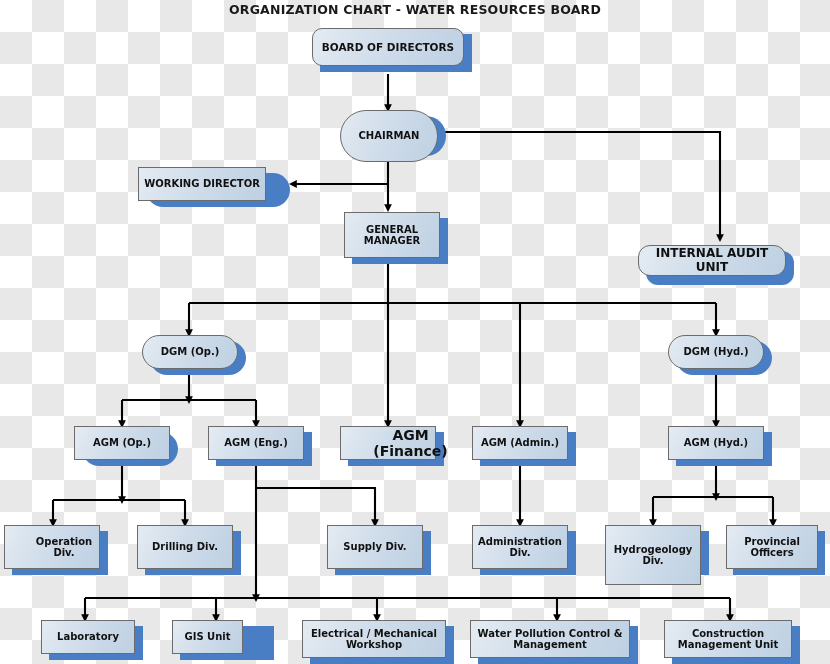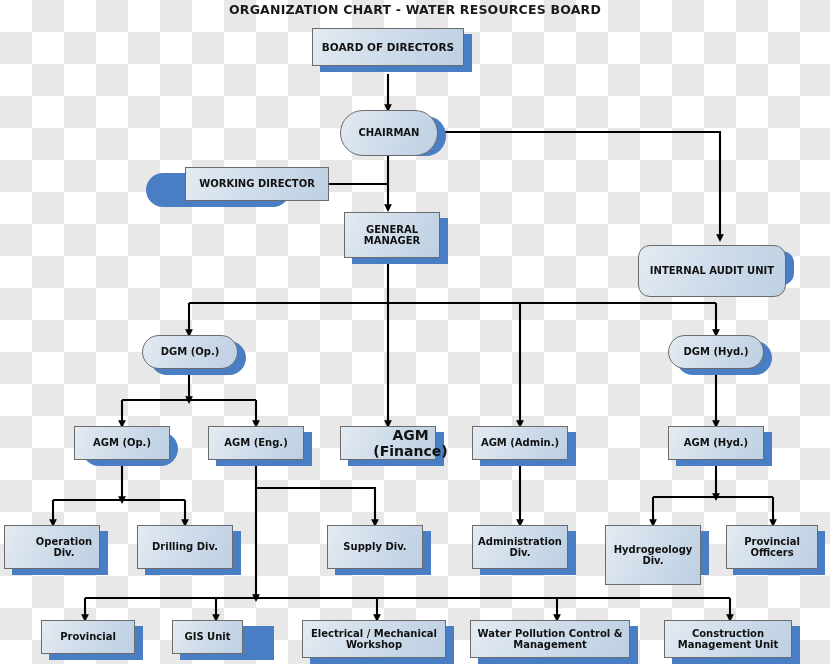--- a/index.html
+++ b/index.html
@@ -115,33 +115,33 @@
       <path d="M85,598 L730,598"></path>
       <path d="M85,598 L85,618" marker-end="url(#ah)"></path>
       <path d="M216,598 L216,618" marker-end="url(#ah)"></path>
       <path d="M377,598 L377,618" marker-end="url(#ah)"></path>
       <path d="M557,598 L557,618" marker-end="url(#ah)"></path>
       <path d="M730,598 L730,618" marker-end="url(#ah)"></path>
     </g>
   </svg>
 
   <div class="shadow" style="left:320px;top:34px;width:152px;height:38px;"></div>
-  <div class="node" style="left:312px;top:28px;width:152px;height:38px;font-size:10.5px;">BOARD OF DIRECTORS</div>
+  <div class="node" style="left:312px;top:28px;width:152px;height:38px;font-size:10.5px;border-radius:10px;">BOARD OF DIRECTORS</div>
 
   <div class="shadow pill" style="left:348px;top:116px;width:98px;height:40px;"></div>
-  <div class="node pill" style="left:340px;top:110px;width:98px;height:46px;font-size:10px;">CHAIRMAN</div>
+  <div class="node pill" style="left:340px;top:110px;width:98px;height:52px;font-size:10px;">CHAIRMAN</div>
 
   <div class="shadow" style="left:146px;top:173px;width:144px;height:34px;"></div>
-  <div class="node" style="left:138px;top:167px;width:144px;height:34px;font-size:10px;margin-left:47px;">WORKING DIRECTOR</div>
+  <div class="node" style="left:138px;top:167px;width:128px;height:34px;font-size:10px;">WORKING DIRECTOR</div>
 
   <div class="shadow" style="left:352px;top:218px;width:96px;height:46px;"></div>
   <div class="node" style="left:344px;top:212px;width:96px;height:46px;font-size:10px;">GENERAL MANAGER</div>
 
   <div class="shadow rr" style="left:646px;top:251px;width:148px;height:34px;"></div>
-  <div class="node rr" style="left:638px;top:245px;width:148px;height:52px;font-size:10px;">INTERNAL AUDIT UNIT</div>
+  <div class="node rr" style="left:638px;top:245px;width:148px;height:31px;font-size:12px;">INTERNAL AUDIT UNIT</div>
 
   <div class="shadow pill" style="left:150px;top:341px;width:96px;height:34px;"></div>
   <div class="node pill" style="left:142px;top:335px;width:96px;height:34px;font-size:10px;">DGM (Op.)</div>
 
   <div class="shadow pill" style="left:676px;top:341px;width:96px;height:34px;"></div>
   <div class="node pill" style="left:668px;top:335px;width:96px;height:34px;font-size:10px;">DGM (Hyd.)</div>
 
   <div class="shadow" style="left:82px;top:432px;width:96px;height:34px;"></div>
   <div class="node" style="left:74px;top:426px;width:96px;height:34px;font-size:10px;">AGM (Op.)</div>
 
@@ -169,21 +169,21 @@
   <div class="shadow" style="left:480px;top:531px;width:96px;height:44px;"></div>
   <div class="node" style="left:472px;top:525px;width:96px;height:44px;font-size:10px;">Administration Div.</div>
 
   <div class="shadow" style="left:613px;top:531px;width:96px;height:44px;"></div>
   <div class="node" style="left:605px;top:525px;width:96px;height:60px;font-size:10px;">Hydrogeology Div.</div>
 
   <div class="shadow" style="left:733px;top:531px;width:92px;height:44px;"></div>
   <div class="node" style="left:726px;top:525px;width:92px;height:44px;font-size:10px;">Provincial Officers</div>
 
   <div class="shadow" style="left:49px;top:626px;width:94px;height:34px;"></div>
-  <div class="node" style="left:41px;top:620px;width:94px;height:34px;font-size:10px;">Provincial</div>
+  <div class="node" style="left:41px;top:620px;width:94px;height:34px;font-size:10px;">Laboratory</div>
 
   <div class="shadow" style="left:180px;top:626px;width:94px;height:34px;"></div>
   <div class="node" style="left:172px;top:620px;width:71px;height:34px;font-size:10px;">GIS Unit</div>
 
   <div class="shadow" style="left:310px;top:626px;width:144px;height:38px;"></div>
   <div class="node" style="left:302px;top:620px;width:144px;height:38px;font-size:10px;">Electrical / Mechanical Workshop</div>
 
   <div class="shadow" style="left:478px;top:626px;width:160px;height:38px;"></div>
   <div class="node" style="left:470px;top:620px;width:160px;height:38px;font-size:10px;">Water Pollution Control &amp; Management</div>
 

